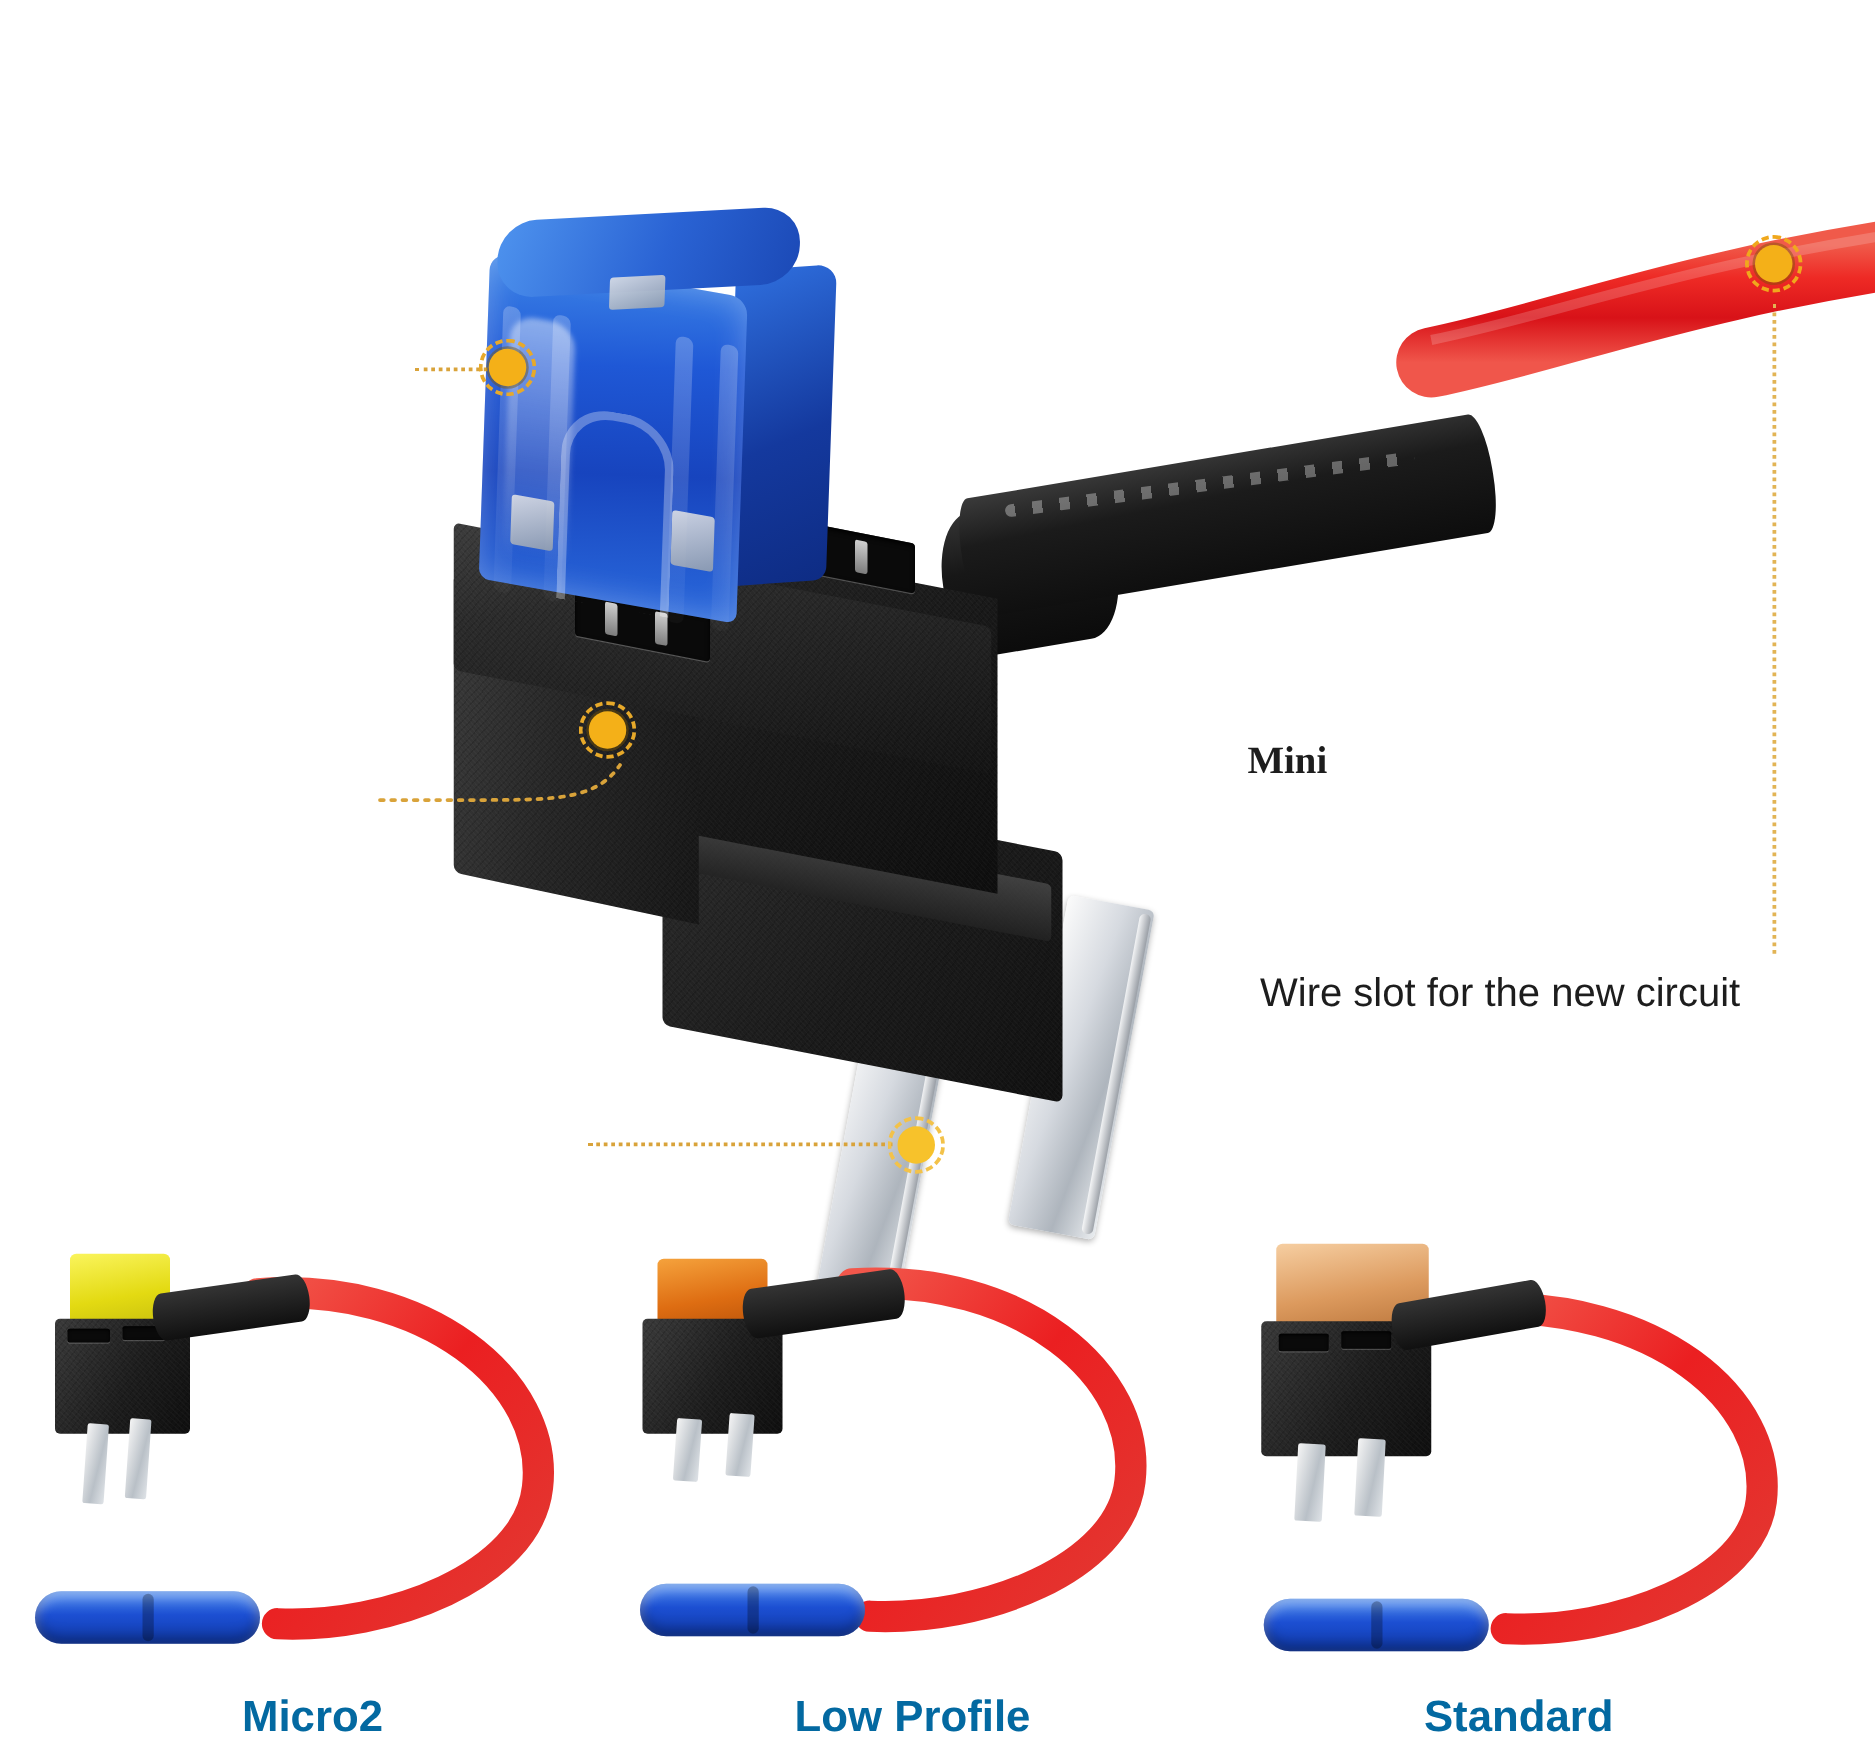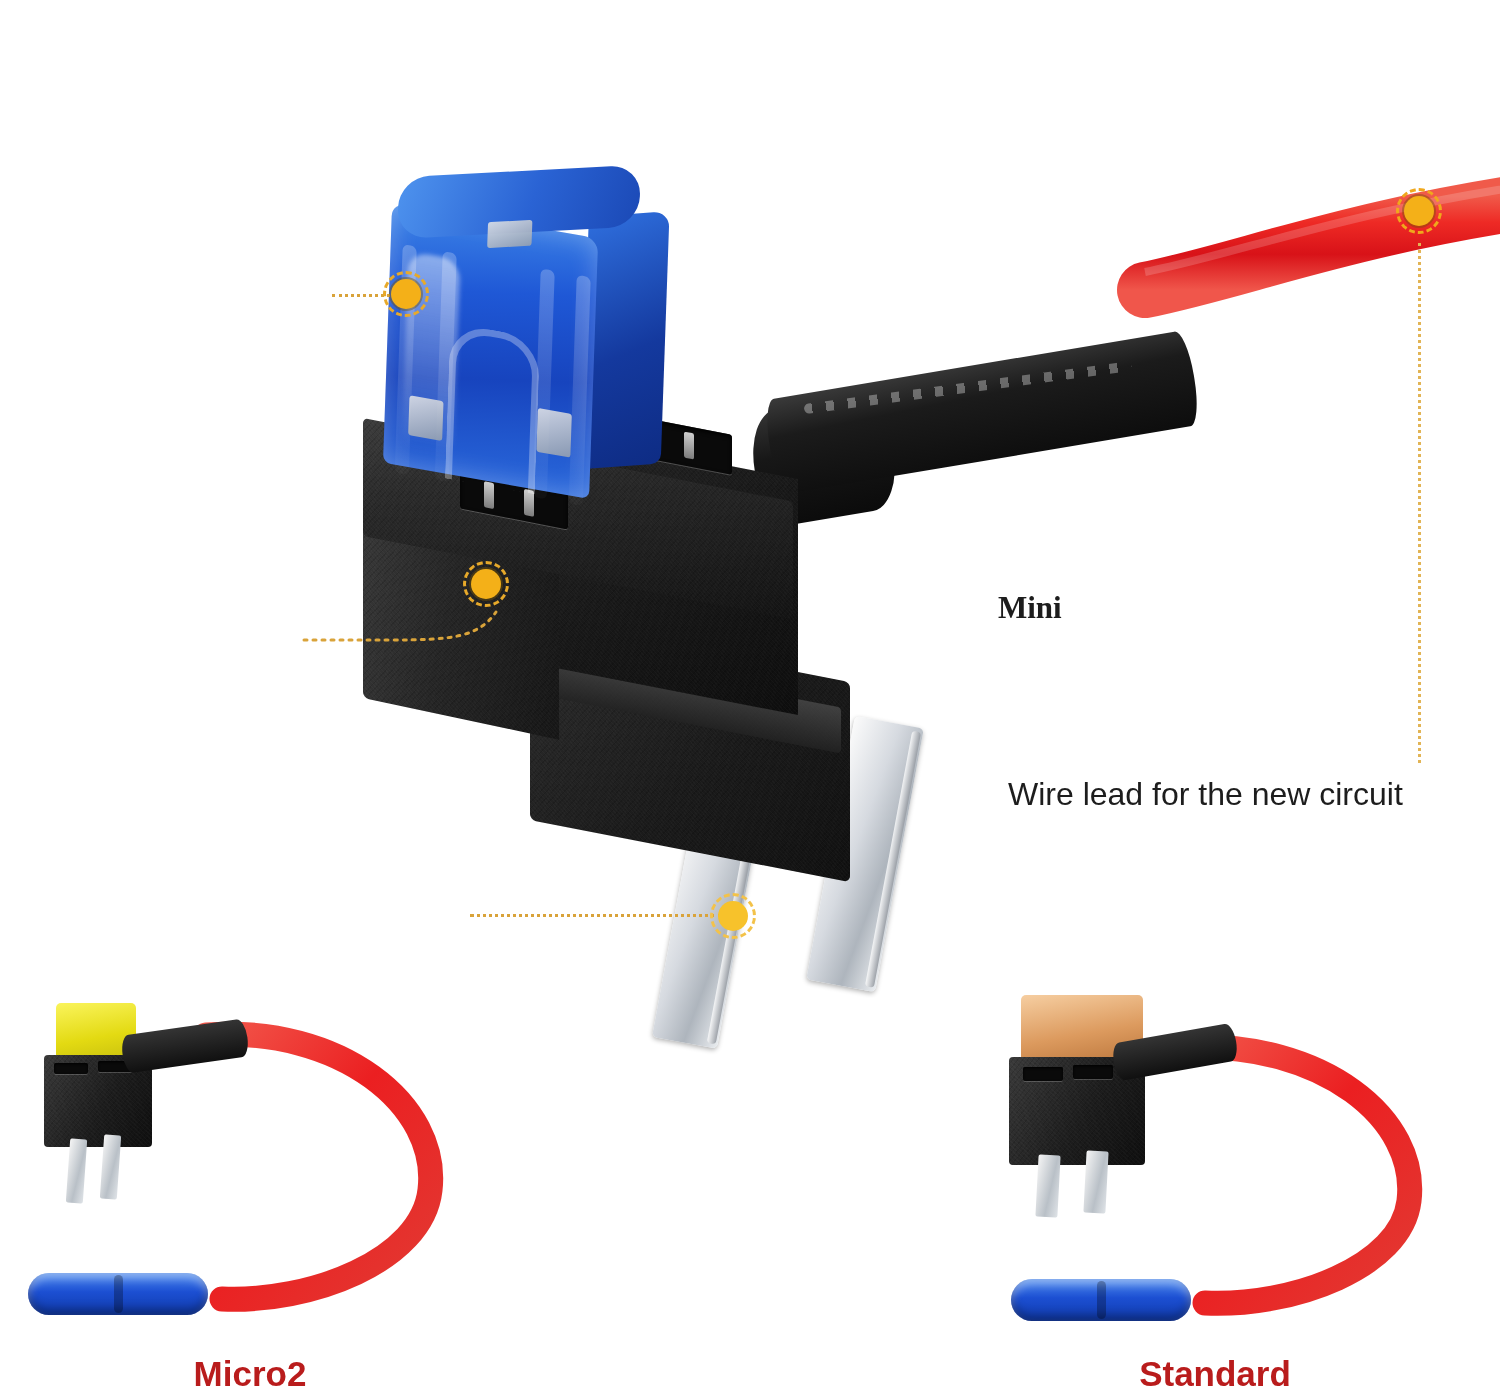--- a/index.html
+++ b/index.html
@@ -192,21 +192,21 @@
     background:linear-gradient(90deg,rgba(255,255,255,.8),rgba(150,155,162,.9));
     border-radius:4px;
   }
 
   
   .variants{position:absolute;left:0;top:985px;width:1500px;height:415px;}
   .variant{position:absolute;width:480px;height:415px;}
   .v1{left:10px;} .v2{left:490px;} .v3{left:975px;}
   .v-name{
     position:absolute;bottom:6px;left:0;width:100%;text-align:center;
-    font-size:35px;font-weight:bold;color:#b91c1c;
+    font-size:35px;font-weight:bold;color:#0369a1;
   }
 
   
   .loop{position:absolute;left:0;top:0;width:480px;height:340px;}
 
   
   .mini-holder{position:absolute;}
   .mh-body{
     position:absolute;background:linear-gradient(120deg,#3a3a3a,#1d1d1d 55%,#0f0f0f);
     border-radius:4px;
@@ -323,21 +323,21 @@
   </div>
   <div class="marker m3">
     <div class="ring"></div>
       <div class="dot"></div>
   </div>
   <div class="marker m4">
     <div class="ring"></div>
       <div class="dot"></div>
   </div>
 
-  <div class="label lbl-wire">Wire lead for the new circuit</div>
+  <div class="label lbl-wire">Wire slot for the new circuit</div>
   <div class="label bold lbl-mini">Mini</div>
 
   <div class="variants">
 
     <div class="variant v1">
       <svg class="loop" viewBox="0 0 480 340">
         <defs>
             <linearGradient id="g1" x1="0" y1="0" x2="1" y2="1">
           <stop offset="0%" stop-color="#F2574B"></stop>
               <stop offset="45%" stop-color="#EB1F21"></stop>
@@ -354,20 +354,43 @@
         <div class="mh-slot" style="left:24px;top:60px;width:34px;height:11px;"></div>
         <div class="mh-slot" style="left:68px;top:58px;width:34px;height:11px;"></div>
         <div class="mh-blade" style="left:38px;top:136px;width:17px;height:64px;transform:rotate(4deg);"></div>
         <div class="mh-blade" style="left:72px;top:132px;width:17px;height:64px;transform:rotate(4deg);"></div>
         <div class="mh-sleeve" style="left:92px;top:24px;width:126px;height:38px;transform:rotate(-8deg);"></div>
       </div>
       <div class="crimp" style="left:18px;top:288px;width:180px;"></div>
       <div class="v-name">Micro2</div>
     </div>
 
+    <div class="variant v2">
+      <svg class="loop" viewBox="0 0 480 340">
+        <defs>
+            <linearGradient id="g2" x1="0" y1="0" x2="1" y2="1">
+          <stop offset="0%" stop-color="#F2574B"></stop>
+              <stop offset="45%" stop-color="#EB1F21"></stop>
+              <stop offset="100%" stop-color="#E23A33"></stop>
+        </linearGradient>
+          </defs>
+        <path d="M192 42 C 326 34, 424 114, 414 200 C 406 270, 296 312, 206 308" stroke="url(#g2)" stroke-width="25" fill="none" stroke-linecap="round"></path>
+      </svg>
+      <div class="mini-holder" style="left:14px;top:22px;width:230px;height:200px;">
+        <div class="mh-fuse" style="left:22px;top:0px;width:88px;height:58px;background:linear-gradient(170deg,#F5A23C,#DE6D12 55%,#B75109);"></div>
+        <div class="mh-body" style="left:10px;top:48px;width:112px;height:92px;">
+            <div class="grain"></div>
+          </div>
+        <div class="mh-blade" style="left:36px;top:128px;width:20px;height:50px;transform:rotate(4deg);"></div>
+        <div class="mh-blade" style="left:78px;top:124px;width:20px;height:50px;transform:rotate(4deg);"></div>
+        <div class="mh-sleeve" style="left:90px;top:16px;width:130px;height:40px;transform:rotate(-8deg);"></div>
+      </div>
+      <div class="crimp" style="left:22px;top:282px;width:180px;"></div>
+      <div class="v-name">Low Profile</div>
+    </div>
 
     <div class="variant v3">
       <svg class="loop" viewBox="0 0 480 340">
         <defs>
             <linearGradient id="g3" x1="0" y1="0" x2="1" y2="1">
           <stop offset="0%" stop-color="#F2574B"></stop>
               <stop offset="45%" stop-color="#EB1F21"></stop>
               <stop offset="100%" stop-color="#E23A33"></stop>
         </linearGradient>
           </defs>

